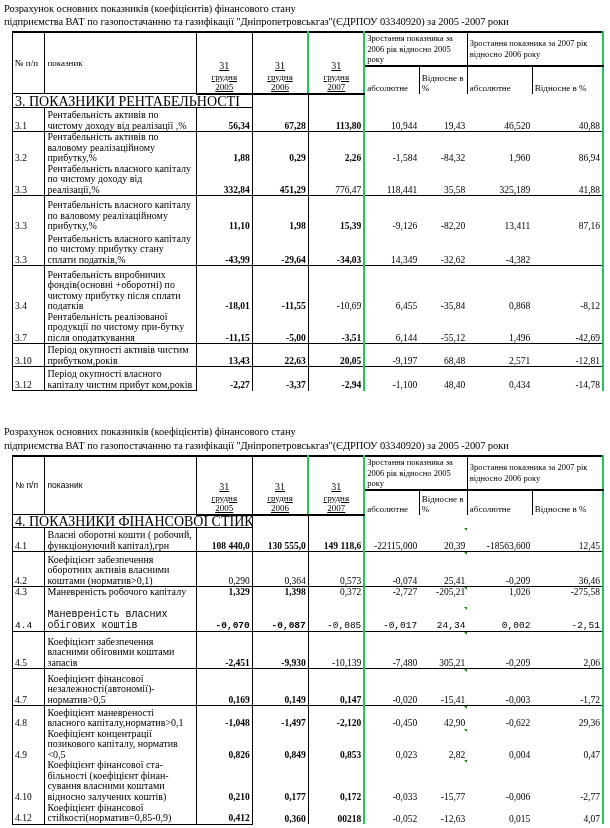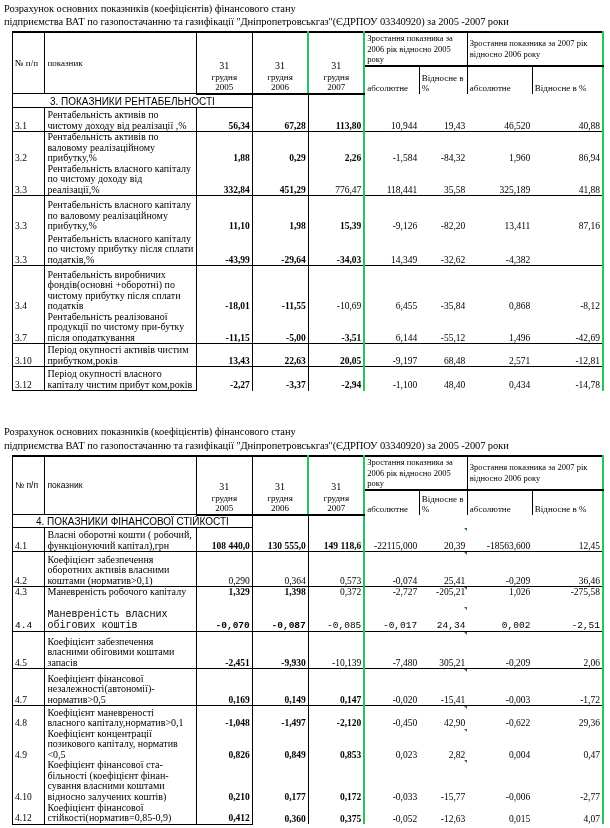--- a/index.html
+++ b/index.html
@@ -12,22 +12,22 @@
   .hdr td { font-size: 9px; }
   .c-no { width: 29px; }
   .c-name { width: 135px; }
   .c-y { width: 50px; }
   .c-abs { width: 49px; }
   .c-rel { width: 43px; }
   .c-abs2 { width: 58px; }
   .c-rel2 { width: 63px; }
   .num { text-align: right; }
   .b { font-weight: bold; }
-  .ctr { text-align: center; }
-  .sec { font-family: Liberation Sans, sans-serif; font-size: 10px; font-weight: normal; white-space: nowrap; text-align: center; }
+  .ctr { text-align: center; text-decoration: underline; }
+  .sec { font-family: Liberation Serif, serif; font-size: 14px; font-weight: normal; white-space: nowrap; }
   .name { font-size: 10px; line-height: 10.5px; }
   .bl { border-left: 1px solid #000; }
   .br { border-right: 1px solid #000; }
   .bb { border-bottom: 1px solid #000; }
   .br2 { border-right: 2px solid #22c55e; }
   .bt2 { border-top: 2px solid #000; }
   .bb2 { border-bottom: 2px solid #000; }
   .mark { position: relative; }
   .mark::after { content: ""; position: absolute; right: -1px; top: 0; width: 0; height: 0;
                  border-top: 4px solid #1a7a1a; border-left: 4px solid transparent; }
@@ -126,21 +126,21 @@
     <td class="num b br">11,10</td>
     <td class="num b br">1,98</td>
     <td class="num b br2">15,39</td>
     <td class="num">-9,126</td>
     <td class="num">-82,20</td>
     <td class="num">13,411</td>
     <td class="num br2">87,16</td>
   </tr>
   <tr style="height:34px;">
     <td class="bl bb">3.3</td>
-    <td class="bl bb br name">Рентабельність власного капіталу по чистому прибутку після сплати податків,%</td>
+    <td class="bl bb br name">Рентабельність власного капіталу по чистому прибутку стану сплати податків,%</td>
     <td class="num b bb br">-43,99</td>
     <td class="num b bb br">-29,64</td>
     <td class="num b bb br2">-34,03</td>
     <td class="num bb">14,349</td>
     <td class="num bb">-32,62</td>
     <td class="num bb">-4,382</td>
     <td class="num bb br2"></td>
   </tr>
   <tr style="height:46px;">
     <td class="bl">3.4</td>
@@ -338,21 +338,21 @@
     <td class="num">-0,033</td>
     <td class="num mark">-15,77</td>
     <td class="num">-0,006</td>
     <td class="num br2">-2,77</td>
   </tr>
   <tr style="height:22px;">
     <td class="bl bb">4.12</td>
     <td class="bl bb br name">Коефіцієнт фінансової стійкості(норматив=0,85-0,9)</td>
     <td class="num b bb br">0,412</td>
     <td class="num b br">0,360</td>
-    <td class="num b br2">0,375</td>
+    <td class="num b br2">00218</td>
     <td class="num">-0,052</td>
     <td class="num">-12,63</td>
     <td class="num">0,015</td>
     <td class="num br2">4,07</td>
   </tr>
 </tbody>
     </table>
 </div>
 
 </body></html>

